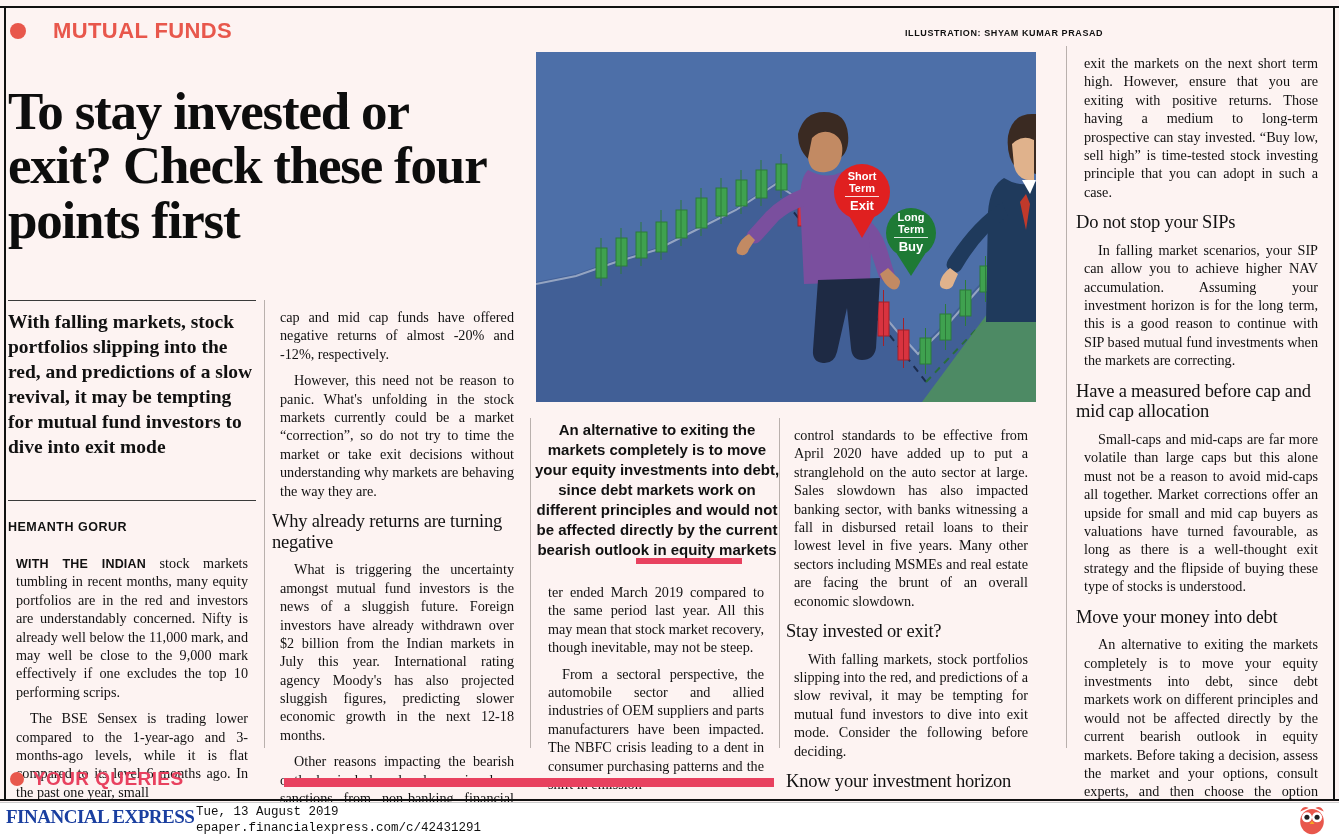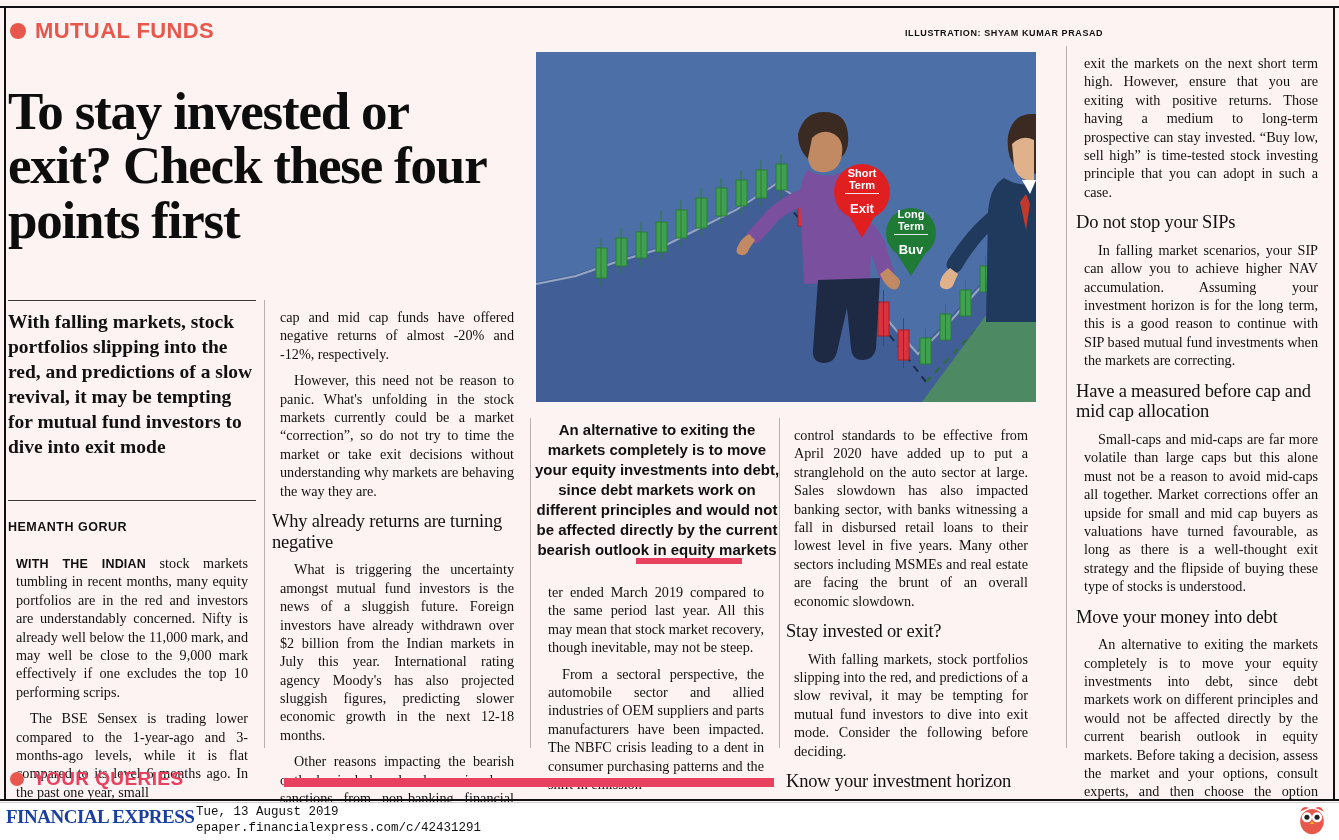--- a/index.html
+++ b/index.html
@@ -23,21 +23,21 @@
   .left-rule {
     position:absolute; left:4px; top:6px; bottom:40px; width:2px; background:#111;
   }
   .right-rule {
     position:absolute; right:4px; top:6px; bottom:40px; width:2px; background:#111;
   }
 
   
   .kicker {
     position:absolute; left:10px; top:18px;
-    display:flex; align-items:center; gap:9px;
+    display:flex; align-items:center; gap:27px;
   }
   .kicker-dot {
     width:16px; height:16px; border-radius:50%;
     background:#e8574c;
     display:inline-block;
   }
   .kicker-text {
     font-family:"Liberation Sans", sans-serif;
     font-weight:bold; font-size:22px; letter-spacing:.4px;
     color:#e8574c;
@@ -156,21 +156,21 @@
     position:absolute;
     bottom:-18px; left:50%; transform:translateX(-50%);
     border-left:14px solid transparent;
     border-right:14px solid transparent;
   }
   .pin-red { background:#e02020; }
   .pin-red:after { border-top:24px solid #e02020; }
   .pin-green { background:#1e7a35; }
   .pin-green:after { border-top:22px solid #1e7a35; }
   .pin .t1 { font-size:11px; }
-  .pin .t2 { font-size:13px; border-top:1px solid rgba(255,255,255,.85); margin-top:2px; padding-top:8px; width:34px;}
+  .pin .t2 { font-size:13px; border-top:1px solid rgba(255,255,255,.85); margin-top:2px; padding-top:2px; width:34px;}
 
   
   .queries {
     position:absolute; left:10px; top:768px;
     display:flex; align-items:center; gap:9px;
   }
   .queries-dot {
     width:14px; height:14px; border-radius:50%; background:#e8574c;
   }
   .queries-text {

